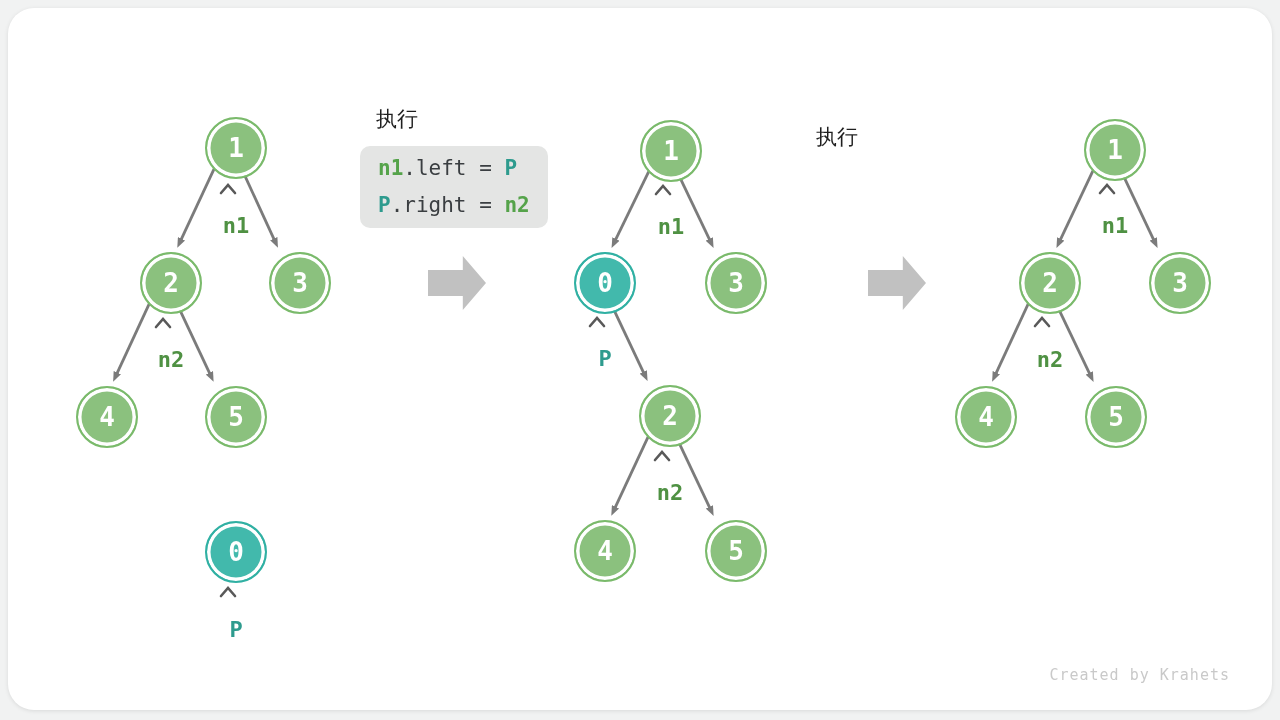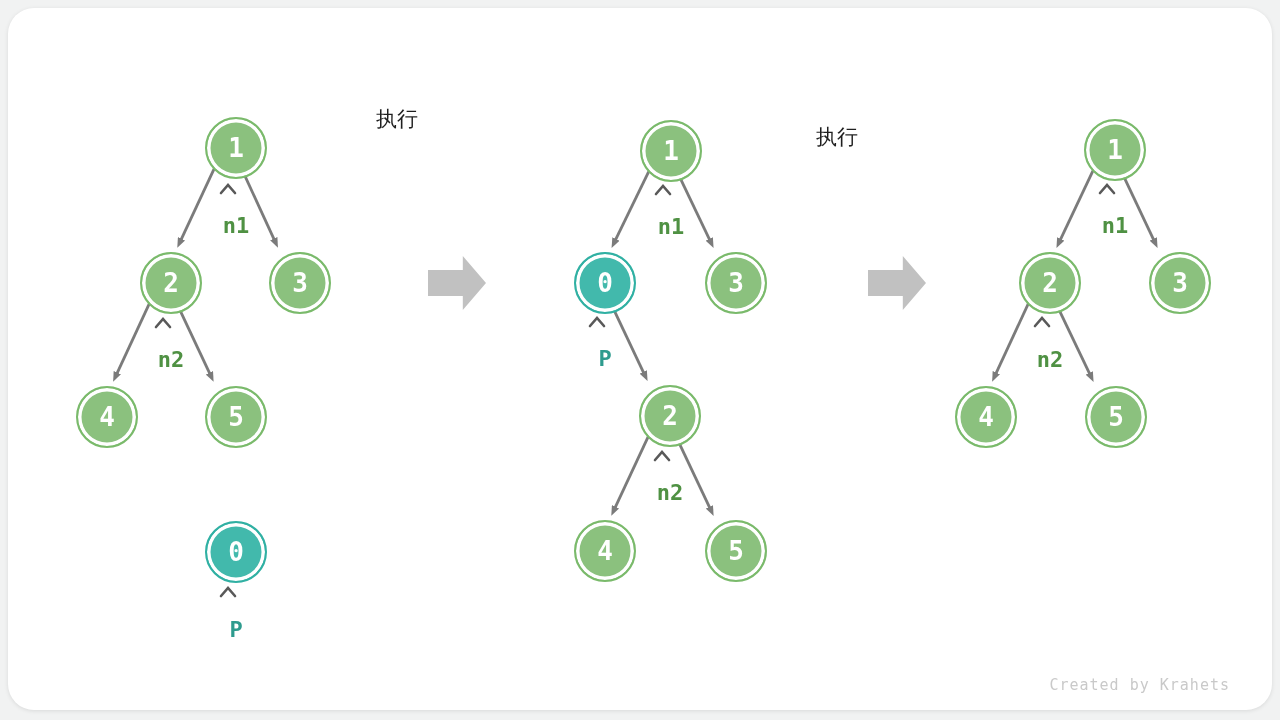--- a/index.html
+++ b/index.html
@@ -84,21 +84,21 @@
   
   .block-arrow {
     position: absolute;
     width: 58px; height: 54px;
     background: #C1C1C1;
     clip-path: polygon(0% 26%, 60% 26%, 60% 0%, 100% 50%, 60% 100%, 60% 74%, 0% 74%);
   }
 
   .watermark {
     position: absolute;
-    right: 42px; bottom: 16px;
+    right: 42px; bottom: 26px;
     font-family: "DejaVu Sans Mono", monospace;
     font-size: 15px;
     letter-spacing: 1px;
     color: #c9c9c9;
   }
 </style>
 </head>
 <body>
 
 <div class="canvas">
@@ -162,20 +162,24 @@
       </div>
     <div class="node teal" style="left:197px;top:513px">
         <span>0</span>
       </div>
     <div class="ptr green" style="left:228px;top:217px">n1</div>
     <div class="ptr green" style="left:163px;top:351px">n2</div>
     <div class="ptr teal" style="left:228px;top:621px">P</div>
 
     <div class="code-group" style="left:352px;top:97px">
       <div class="code-title">执行</div>
+      <div class="code-box">
+        <div class="code-line"><span class="tok green">n1</span><span class="tok plain">.left = </span><span class="tok teal">P</span></div>
+        <div class="code-line"><span class="tok teal">P</span><span class="tok plain">.right = </span><span class="tok green">n2</span></div>
+      </div>
     </div>
 
     <div class="block-arrow" style="left:420px;top:248px"></div>
 
     <div class="node" style="left:632px;top:112px">
         <span>1</span>
       </div>
     <div class="node teal" style="left:566px;top:244px">
         <span>0</span>
       </div>

